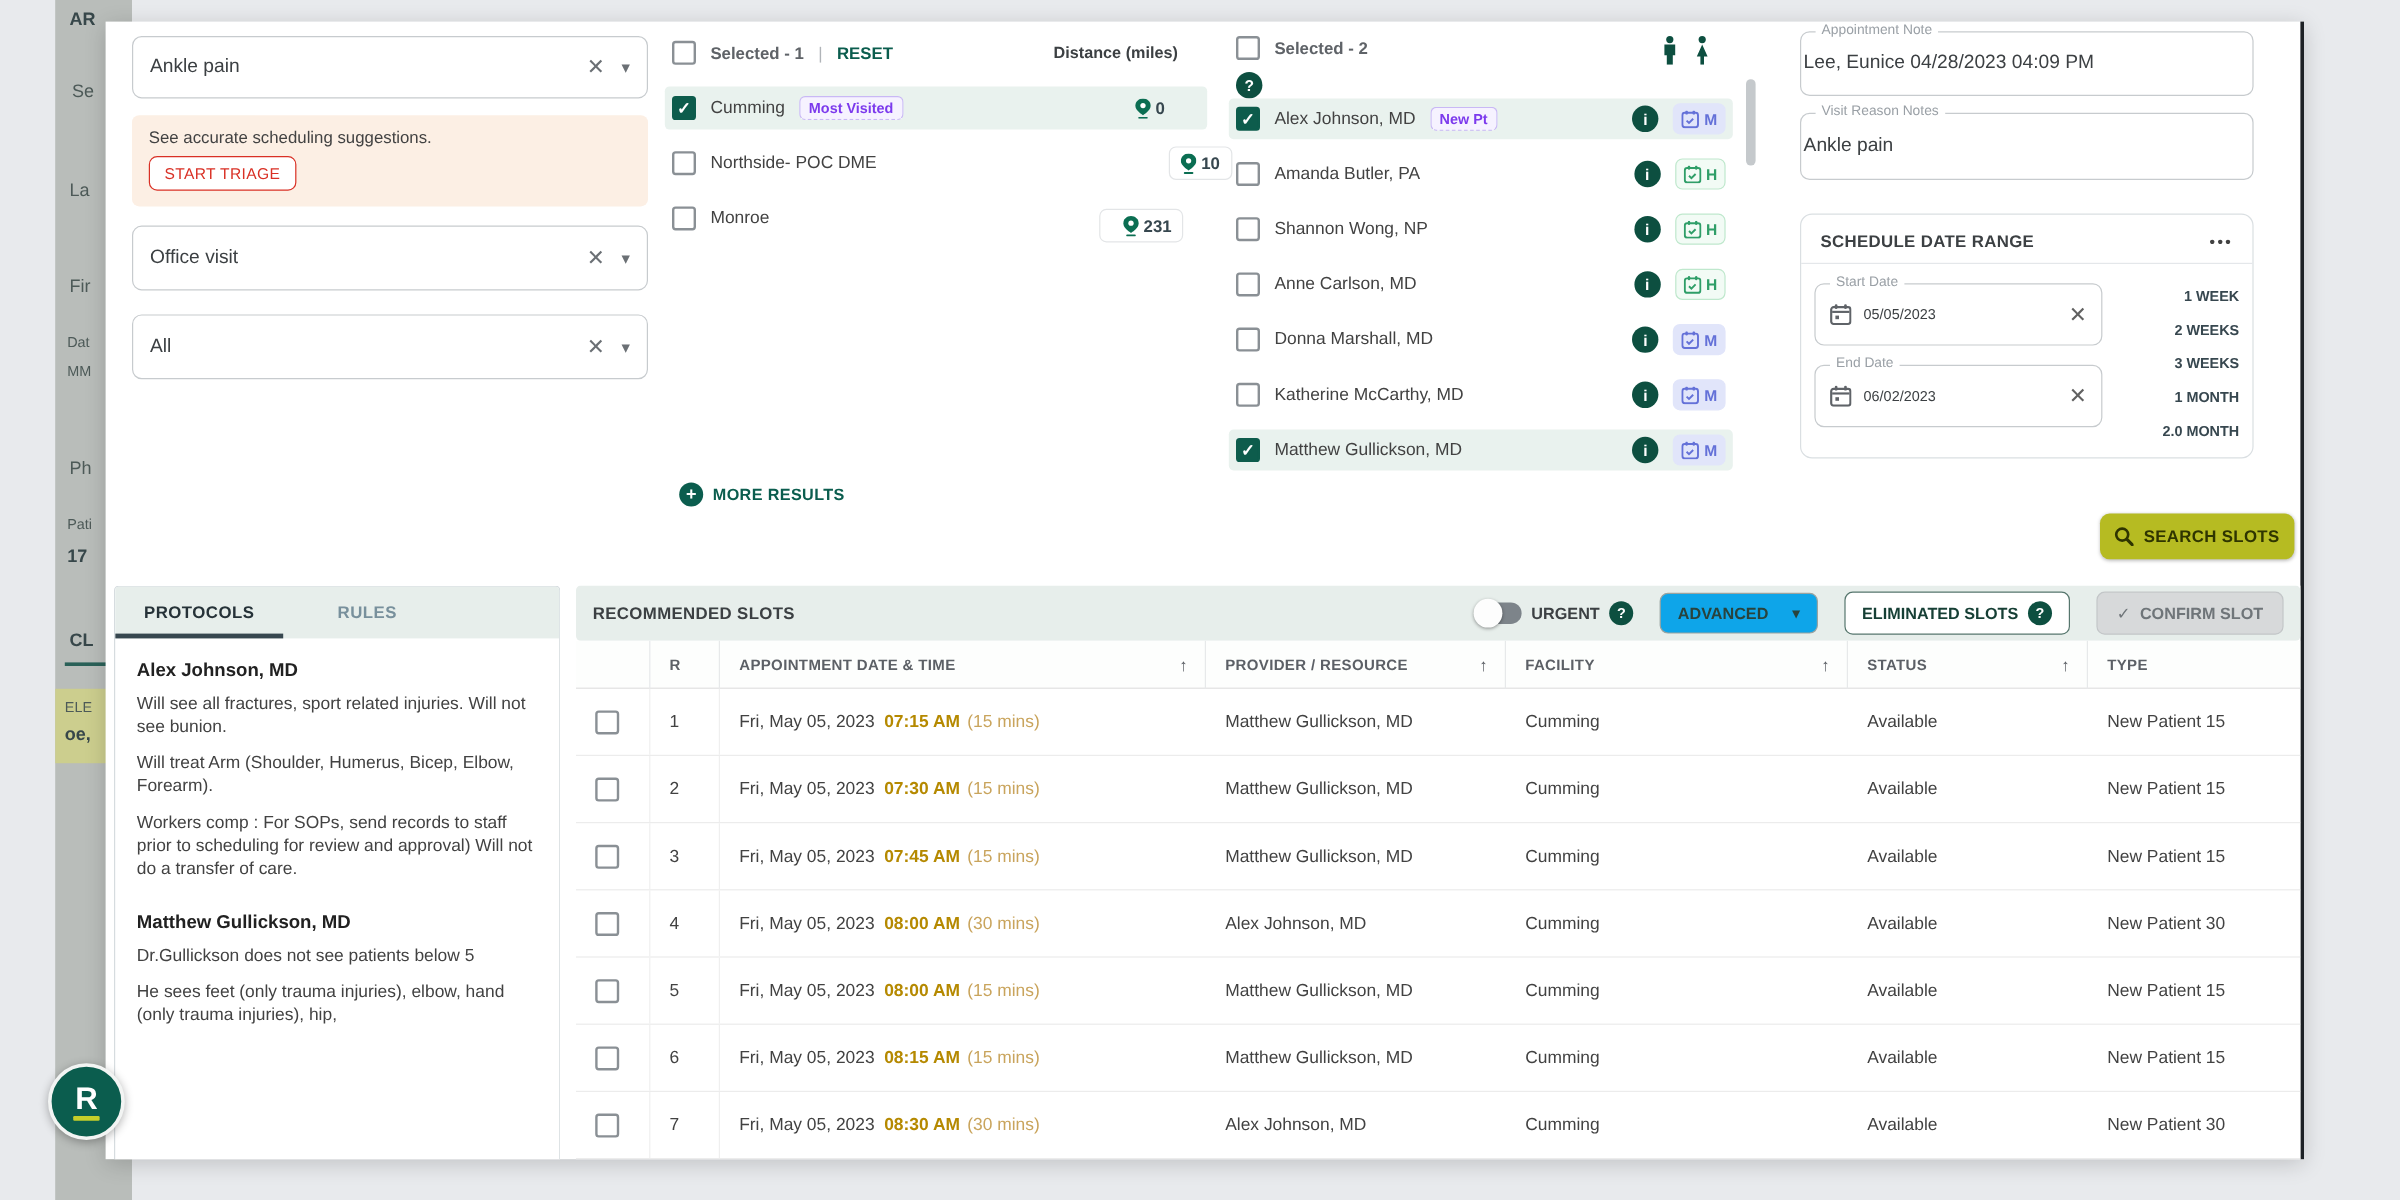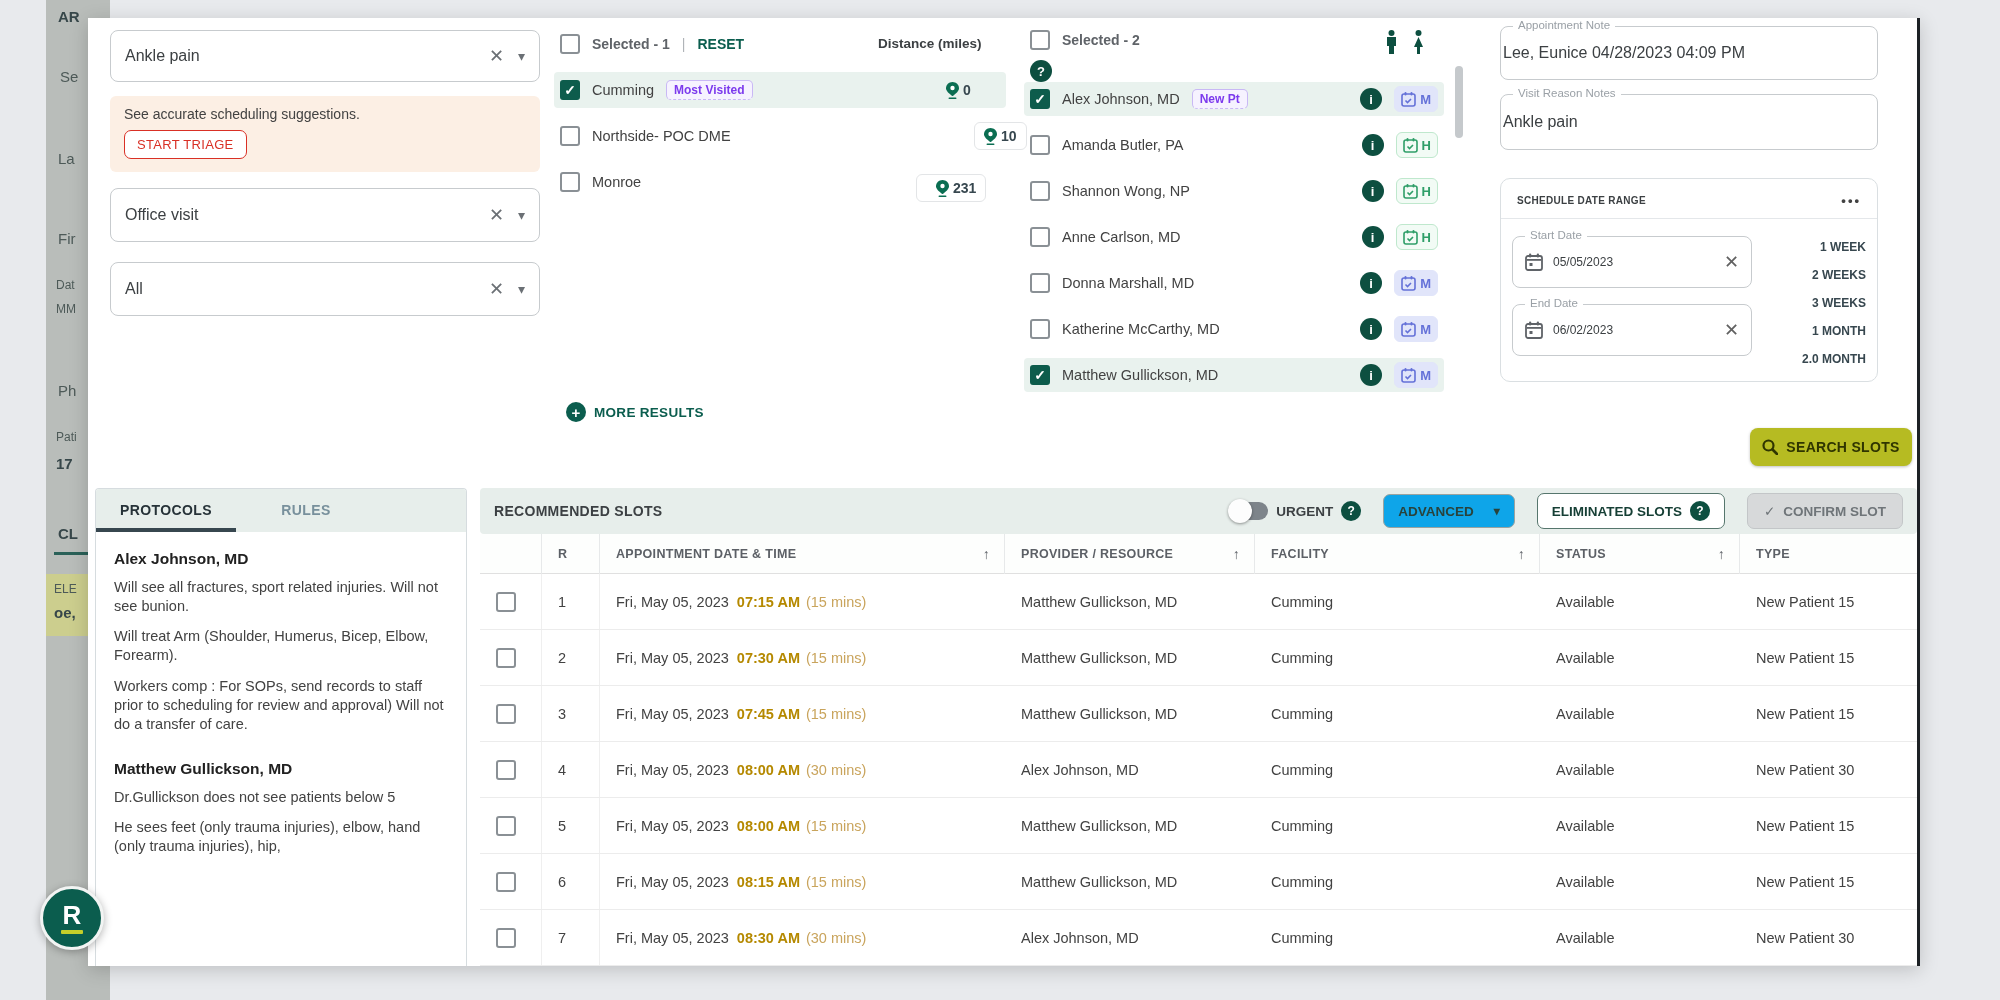--- a/index.html
+++ b/index.html
@@ -55,21 +55,21 @@
   .prow { position:absolute; display:flex; align-items:center; gap:12px; border-radius:4px; padding:0 6px; width:420px; height:34px; }
   .prow.hl { background:#e9f2ee; }
   .prow .grow { flex:1; }
   .pscroll { position:absolute; width:8px; border-radius:4px; background:#c5c9cc; }
   .persons { position:absolute; display:flex; gap:12px; }
   
   .note-f { position:absolute; border:1px solid #c7cbce; border-radius:8px; background:#fff; display:flex; align-items:center; padding:0 2px; }
   .note-f .val { font-size:16px; color:#3c4043; }
   .card { position:absolute; border:1px solid #dadfe2; border-radius:10px; background:#fff; }
   .sdr-head { display:flex; align-items:center; justify-content:space-between; padding:14px 16px 10px 16px; border-bottom:1px solid #e4e7ea; }
-  .sdr-title { font-size:10px; font-weight:bold; color:#3c4043; letter-spacing:.3px; }
+  .sdr-title { font-size:14px; font-weight:bold; color:#3c4043; letter-spacing:.3px; }
   .dots { font-size:13px; font-weight:bold; color:#424242; letter-spacing:2px; cursor:pointer; }
   .date-f { position:absolute; border:1px solid #c7cbce; border-radius:8px; background:#fff; display:flex; align-items:center; gap:10px; padding:0 12px; }
   .date-f .dval { font-size:12px; color:#3c4043; flex:1; }
   .date-f .xi { font-size:18px; color:#616161; cursor:pointer; }
   .qlink { position:absolute; font-size:12px; font-weight:bold; color:#37474f; text-align:right; width:110px; cursor:pointer; }
   .btn-search { position:absolute; display:flex; align-items:center; justify-content:center; gap:8px; background:#b6bb22; color:#2f3500; font-size:14px; font-weight:bold; border-radius:8px; letter-spacing:.3px; cursor:pointer; box-shadow:0 1px 3px rgba(0,0,0,.25); }
   
   .proto-card { position:absolute; background:#fff; border:1px solid #d6dcdf; border-bottom:none; border-radius:4px 4px 0 0; overflow:hidden; }
   .tabs { display:flex; background:#e7eeeb; }
   .tab { padding:13px 0 10px 0; width:140px; text-align:center; font-size:14px; font-weight:bold; letter-spacing:.4px; color:#78909c; cursor:pointer; }

